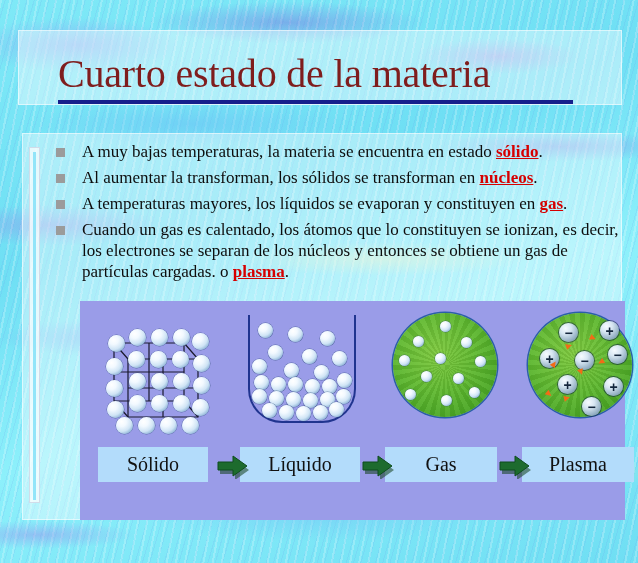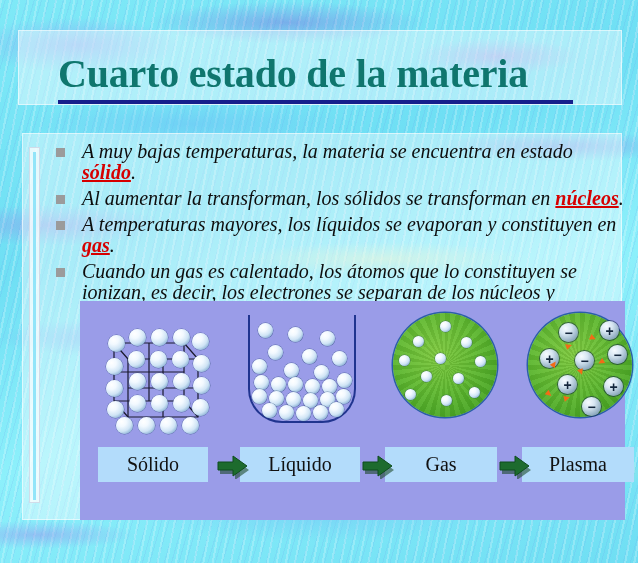--- a/index.html
+++ b/index.html
@@ -53,42 +53,42 @@
     box-sizing:border-box;
   }
   .accentbar:after{
     content:"";position:absolute;left:3px;top:4px;width:3px;height:348px;
     background:rgba(130,225,248,.85);
   }
   
   .title{
     position:absolute;left:58px;top:52px;width:560px;
     font-family:"Liberation Serif", serif;
-    font-weight:bold;font-size:40px;line-height:44px;
-    color:#0f766e;letter-spacing:-.2px;white-space:nowrap;
+    font-weight:normal;font-size:40px;line-height:44px;
+    color:#7f1d1d;letter-spacing:-.2px;white-space:nowrap;
   }
   .title-underline{
     position:absolute;left:58px;top:100px;width:515px;height:4px;
     background:#16208c;
   }
   
   .bullets{
     position:absolute;left:56px;top:141px;width:572px;
   }
   .bullet{
     position:relative;display:flex;align-items:flex-start;
     margin-bottom:5px;
   }
   .bmark{
     flex:0 0 auto;width:9px;height:9px;background:#9b9b9b;
     margin-top:7px;margin-right:17px;
   }
   .btext{
     font-family:"Liberation Serif", serif;
-    font-size:20px;line-height:21px;color:#0d0d0d;font-style:italic;
+    font-size:17px;line-height:21px;color:#0d0d0d;
   }
   .kw{color:#d60000;font-weight:bold;text-decoration:underline;}
   
   .panel{
     position:absolute;left:80px;top:301px;width:545px;height:219px;
     background:#9a9ce8;
   }
   .stage{position:absolute;top:0;height:136px;}
   .lbl{
     position:absolute;top:146px;height:35px;

